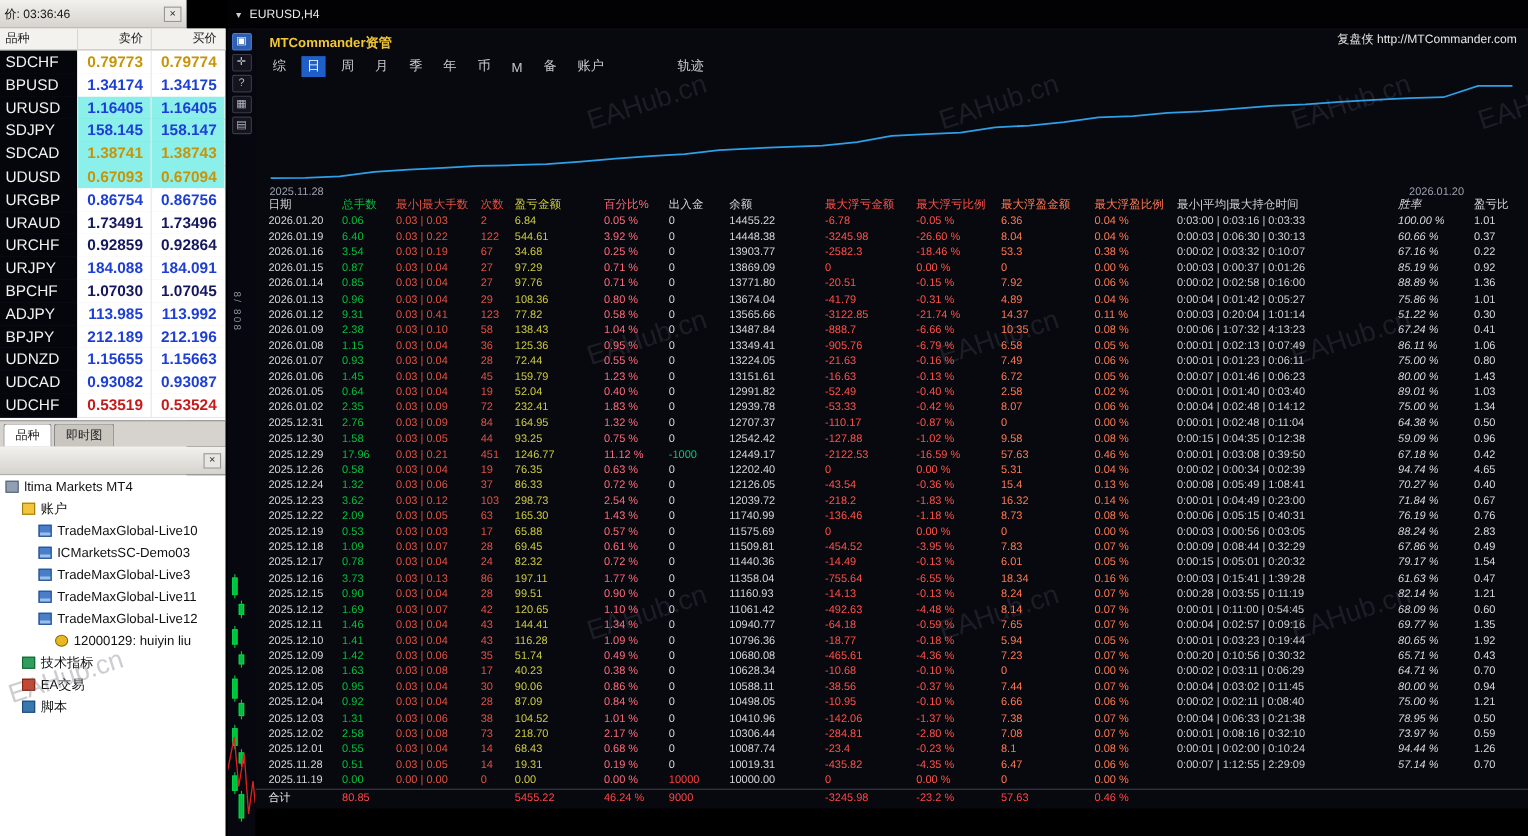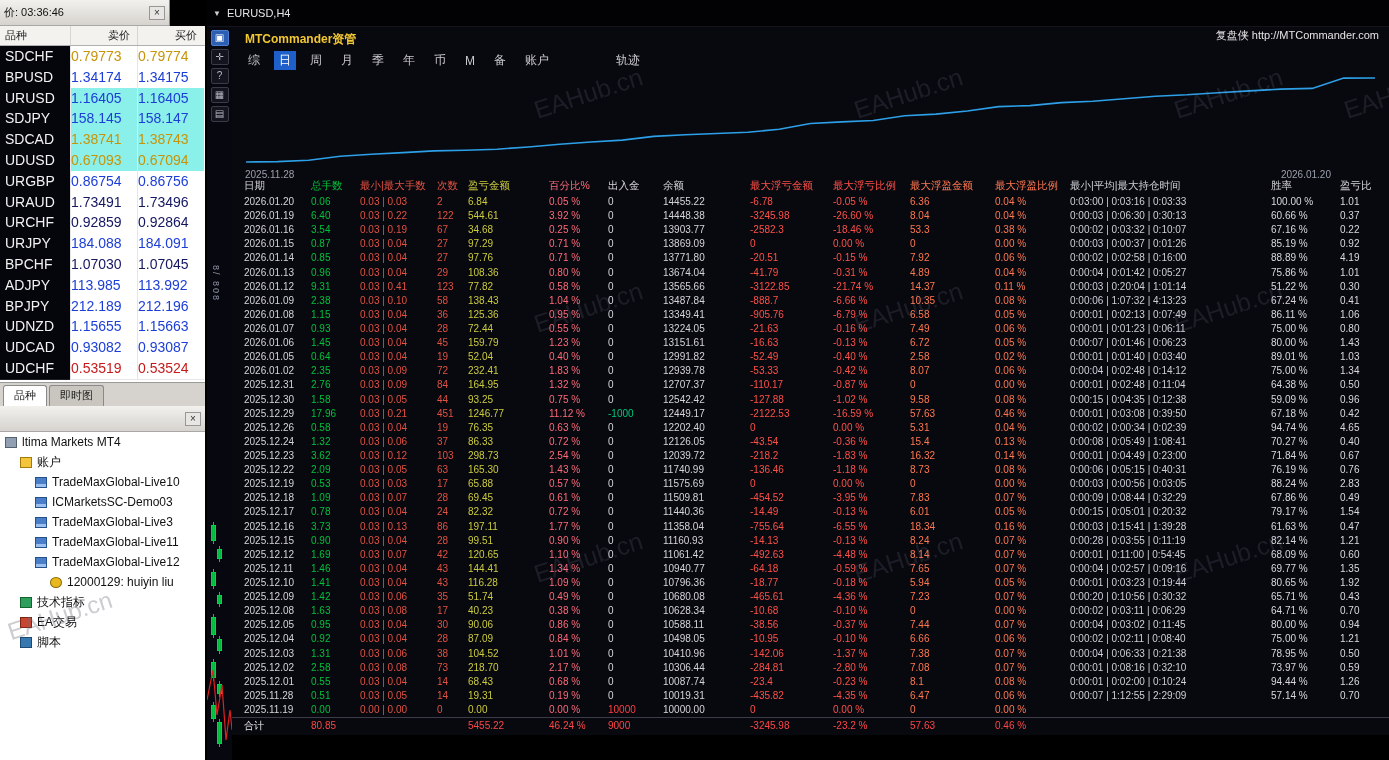--- a/index.html
+++ b/index.html
@@ -19,22 +19,22 @@
 
   .mw-table { position:absolute; top:26px; left:0; width:205px; height:356px; background:#fff; }
   .mw-header { display:grid; grid-template-columns:70px 67px 67px; height:20px;
     background:#f4f2ee; border-bottom:1px solid #b0b0b0; font-size:11px; color:#222; }
   .mw-header span { line-height:19px; border-left:1px solid #d8d6d2; }
   .mw-header span:first-child { border-left:none; padding-left:5px; }
   .mw-header .num { text-align:right; padding-right:7px; }
   .mw-row { display:grid; grid-template-columns:70px 67px 67px; height:20.8px; font-size:14px; }
   .mw-sym { background:#05050c; color:#f2f2f2; padding-left:5px; line-height:20.8px;
     border-bottom:1px solid #1c1c26; white-space:nowrap; }
-  .mw-p { text-align:left; padding-right:7px; line-height:20.8px; background:#fff;
-    border-bottom:1px solid #e6e6e6; border-left:1px solid #e6e6e6; font-weight:normal; }
+  .mw-p { text-align:right; padding-right:7px; line-height:20.8px; background:#fff;
+    border-bottom:1px solid #e6e6e6; border-left:1px solid #e6e6e6; font-weight:bold; }
   .bg-cyan { background:#8cf0ea; border-bottom-color:#63d6d0; }
   .c-gold { color:#c79408; } .c-blue { color:#1c3ed6; } .c-dark { color:#141660; } .c-red { color:#c61a1a; }
 
   .mw-tabs { position:absolute; top:382px; left:0; width:205px; height:24px;
     background:#d6d3ce; border-top:1px solid #9a9a9a; display:flex; align-items:flex-end; padding:0 0 0 3px; }
   .tab { font-size:11px; padding:2px 10px 3px; border:1px solid #8a8a8a; border-bottom:none;
     background:#c9c6bf; margin-right:2px; border-radius:3px 3px 0 0; color:#222; }
   .tab.active { background:#fff; }
 
   .nav-titlebar { position:absolute; top:406px; left:0; width:205px; }
@@ -84,21 +84,21 @@
     grid-template-columns:64px 46px 74px 28px 78px 56px 52px 84px 80px 74px 82px 72px 198px 66px 48px;
     column-gap:3px; padding-left:12px; white-space:nowrap; }
   .thead { position:absolute; top:152px; left:0; width:1157px; color:#e6e8ec; font-size:10.5px; }
   .thead span { overflow:visible; }
   .tbody { position:absolute; top:168px; left:0; width:1157px; }
   .trow { height:14.11px; line-height:14.2px; font-size:10px; }
   .trow .cell { overflow:visible; }
   .c0 { color:#d4d4da; } .c1 { color:#00c03c; } .c2 { color:#e05242; } .c3 { color:#e05242; }
   .c4 { color:#cbcb3e; } .c5 { color:#ff6a7a; } .c6 { color:#d6d6dc; } .c7 { color:#d4d4da; }
   .c8 { color:#ff5048; } .c9 { color:#ff5048; } .c10 { color:#ff7850; } .c11 { color:#ff7850; }
-  .c12 { color:#ced0d6; } .c13 { color:#d8d8de; } .c14 { color:#d8d8de; }
+  .c12 { color:#ced0d6; } .c13 { color:#d8d8de;font-style:italic; } .c14 { color:#d8d8de; }
   .cell.neg-flow { color:#00c87a !important; }
   .cell.pos-flow { color:#ff4040 !important; }
   .total-wrap { position:absolute; top:690px; left:0; width:1157px; border-top:1px solid #3c3c4a; }
   .trow.total { height:16px; line-height:16px; }
   .trow.total .cell { color:#ff4646 !important; }
   .trow.total .c0 { color:#e8e8e8 !important; }
 
   .wm { position:absolute; color:rgba(172,182,206,0.12); font-size:25px;
     transform:rotate(-18deg); pointer-events:none; white-space:nowrap; }
   .red-squiggle { position:absolute; left:0; bottom:0; }
@@ -416,21 +416,21 @@
             <span class="cell c4">97.76</span>
             <span class="cell c5">0.71 %</span>
             <span class="cell c6">0</span>
             <span class="cell c7">13771.80</span>
             <span class="cell c8">-20.51</span>
             <span class="cell c9">-0.15 %</span>
             <span class="cell c10">7.92</span>
             <span class="cell c11">0.06 %</span>
             <span class="cell c12">0:00:02 | 0:02:58 | 0:16:00</span>
             <span class="cell c13">88.89 %</span>
-            <span class="cell c14">4.19</span>
+            <span class="cell c14">1.36</span>
           </div>
           <div class="trow tgrid">
             <span class="cell c0">2026.01.13</span>
             <span class="cell c1">0.96</span>
             <span class="cell c2">0.03 | 0.04</span>
             <span class="cell c3">29</span>
             <span class="cell c4">108.36</span>
             <span class="cell c5">0.80 %</span>
             <span class="cell c6">0</span>
             <span class="cell c7">13674.04</span>

